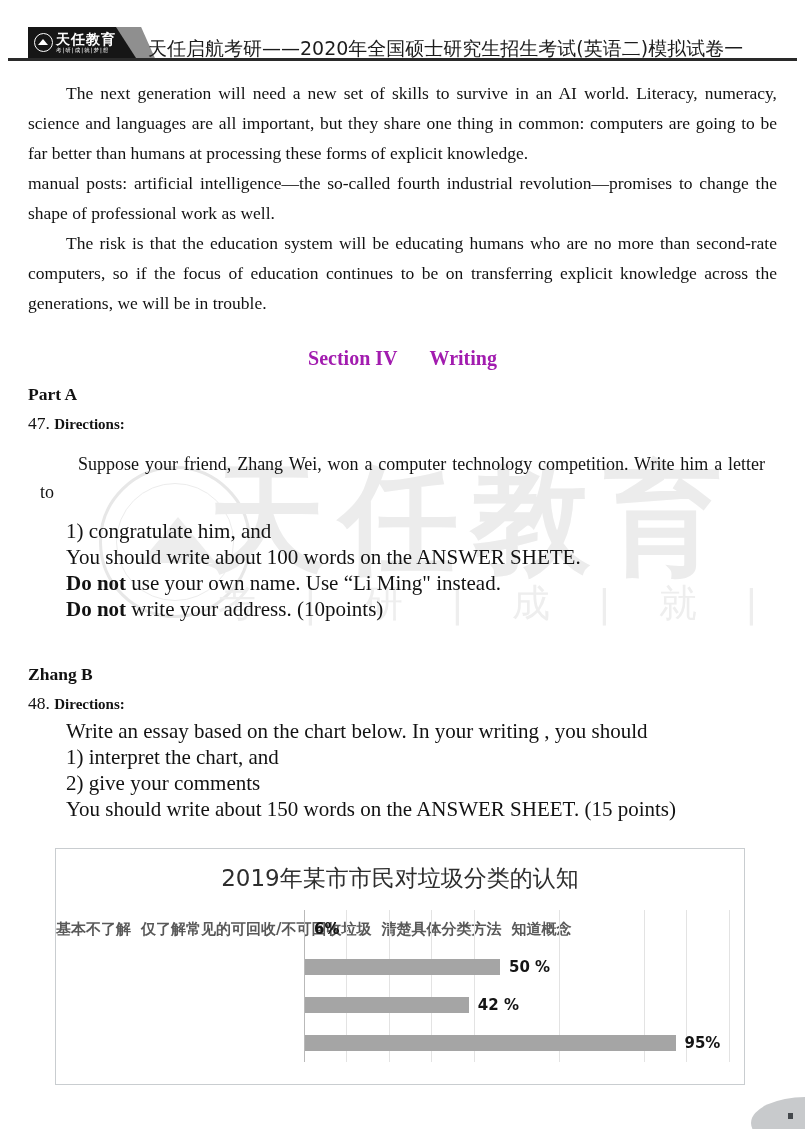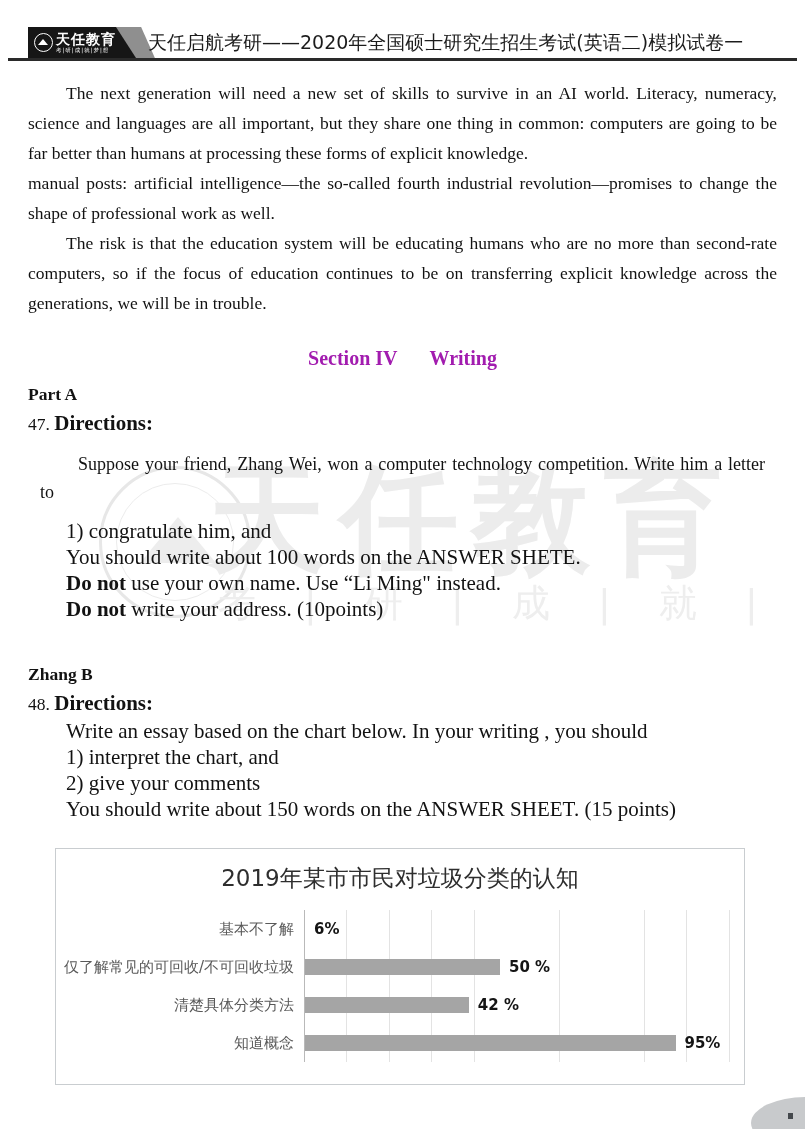--- a/index.html
+++ b/index.html
@@ -29,45 +29,45 @@
            box-sizing:border-box;}
   .logo-emblem{width:19px;height:19px;border:1.6px solid #fff;border-radius:50%;box-sizing:border-box;
            position:relative;flex:0 0 auto;}
   .logo-emblem::after{content:"";position:absolute;left:3px;top:5px;width:0;height:0;
            border-left:5px solid transparent;border-right:5px solid transparent;border-bottom:6px solid #fff;}
   .logo-texts{display:flex;flex-direction:column;margin-left:3px;}
   .logo-brand{color:#fff;font-weight:bold;font-size:14px;line-height:15px;letter-spacing:1px;
            font-family:"DejaVu Sans","Liberation Sans",sans-serif;white-space:nowrap;}
   .logo-slogan{color:#fff;font-size:5.5px;line-height:7px;letter-spacing:1px;
            font-family:"DejaVu Sans","Liberation Sans",sans-serif;white-space:nowrap;}
-  .header-title{position:absolute;left:140px;top:3px;font-size:19px;color:#1c1c1c;
+  .header-title{position:absolute;left:140px;top:9px;font-size:19px;color:#1c1c1c;
            font-family:"DejaVu Sans","Liberation Sans",sans-serif;white-space:nowrap;}
   .header-rule{position:absolute;left:8px;right:8px;top:58px;height:2.5px;background:#2a2a2a;z-index:2;}
 
   
   .main{position:absolute;left:28px;right:28px;top:78px;z-index:1;}
   .body-p{margin:0;font-size:17.5px;line-height:30px;text-align:justify;}
   .indent{text-indent:38px;}
   .section-heading{margin:29px 0 0 0;text-align:center;font-size:20px;font-weight:bold;color:#a21caf;}
   .sec-gap{display:inline-block;width:32px;}
   .part-heading{margin:14px 0 0 0;font-size:17.5px;font-weight:bold;}
   .directions{margin:4px 0 0 0;font-size:17.5px;line-height:28px;}
-  .directions b{font-size:21px;}
+  .directions b{font-size:15px;}
   .sub{margin:0 0 0 38px;font-size:21px;line-height:26px;}
   .sub-justify{margin:12px;font-size:18px;line-height:28px;text-indent:38px;text-align:justify;}
   .item-indent{margin-left:38px;}
   .gap-b{height:28px;}
 
   
   .chart-box{position:absolute;left:55px;top:848px;width:690px;height:237px;z-index:1;
            border:1.5px solid #c9cdd0;box-sizing:border-box;background:#fff;}
   .chart-title{margin-top:14px;text-align:center;font-size:23px;color:#2e2e2e;
            font-family:"DejaVu Sans","Liberation Sans",sans-serif;}
   .chart-body{display:flex;margin-top:16px;}
-  .cat-col{width:248px;flex:0 0 auto;display:flex;flex-direction:column;}
+  .cat-col{width:248px;flex:0 0 auto;display:flex;flex-direction:row;font-weight:bold;}
   .cat-label{height:38px;display:flex;align-items:center;justify-content:flex-end;
            padding-right:10px;font-size:15px;color:#595959;
            font-family:"DejaVu Sans","Liberation Sans",sans-serif;white-space:nowrap;}
   .plot{position:relative;width:432px;flex:0 0 auto;border-left:1px solid #b9b9b9;
            background-image:repeating-linear-gradient(to right,transparent 0,transparent 41.5px,#e3e3e3 41.5px,#e3e3e3 42.5px);}
   .bar-row{height:38px;display:flex;align-items:center;}
   .bar{height:16px;background:#a5a5a5;flex:0 0 auto;}
   .bar-val{margin-left:9px;font-size:15px;font-weight:600;color:#141414;
            font-family:"DejaVu Sans","Liberation Sans",sans-serif;white-space:nowrap;}
 

